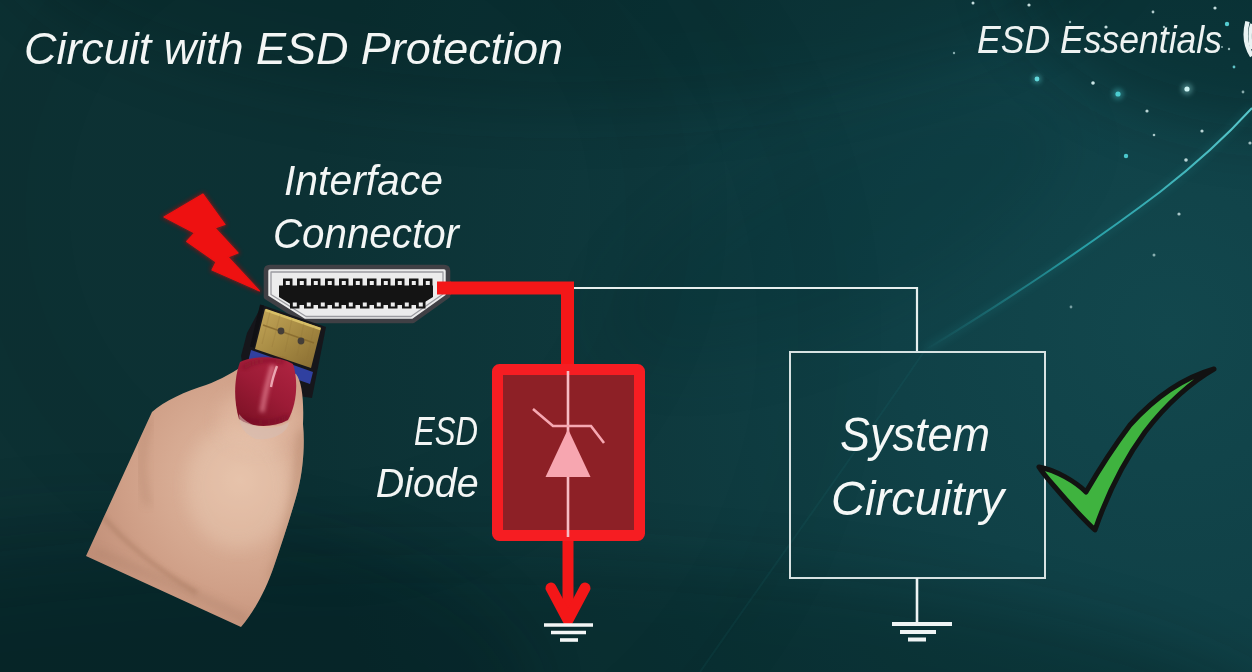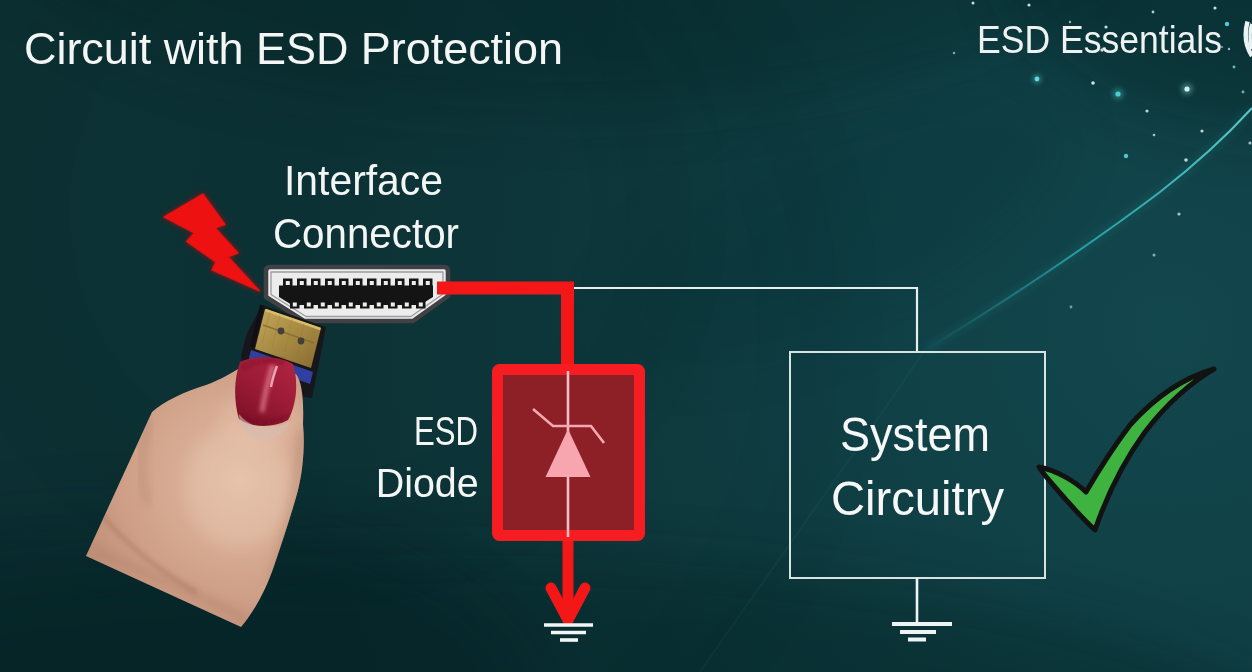--- a/index.html
+++ b/index.html
@@ -1,16 +1,16 @@
 <!DOCTYPE html>
 <html><head>
 <meta charset="utf-8">
 <style>
   html,body{margin:0;padding:0;background:#0b2d2f;}
-  #stage{position:relative;width:1252px;height:672px;overflow:hidden;}
+  #stage{position:relative;width:1252px;height:672px;overflow:hidden;font-style:italic;}
   svg text{font-family:"Liberation Sans",sans-serif;}
 </style>
 </head>
 <body>
 <div id="stage">
 <svg width="1252" height="672" viewBox="0 0 1252 672" xmlns="http://www.w3.org/2000/svg">
 <defs>
   <radialGradient id="bgGrad" cx="1170" cy="330" r="1250" gradientUnits="userSpaceOnUse">
     <stop offset="0" stop-color="#12474d"></stop>
     <stop offset="0.22" stop-color="#104147"></stop>

